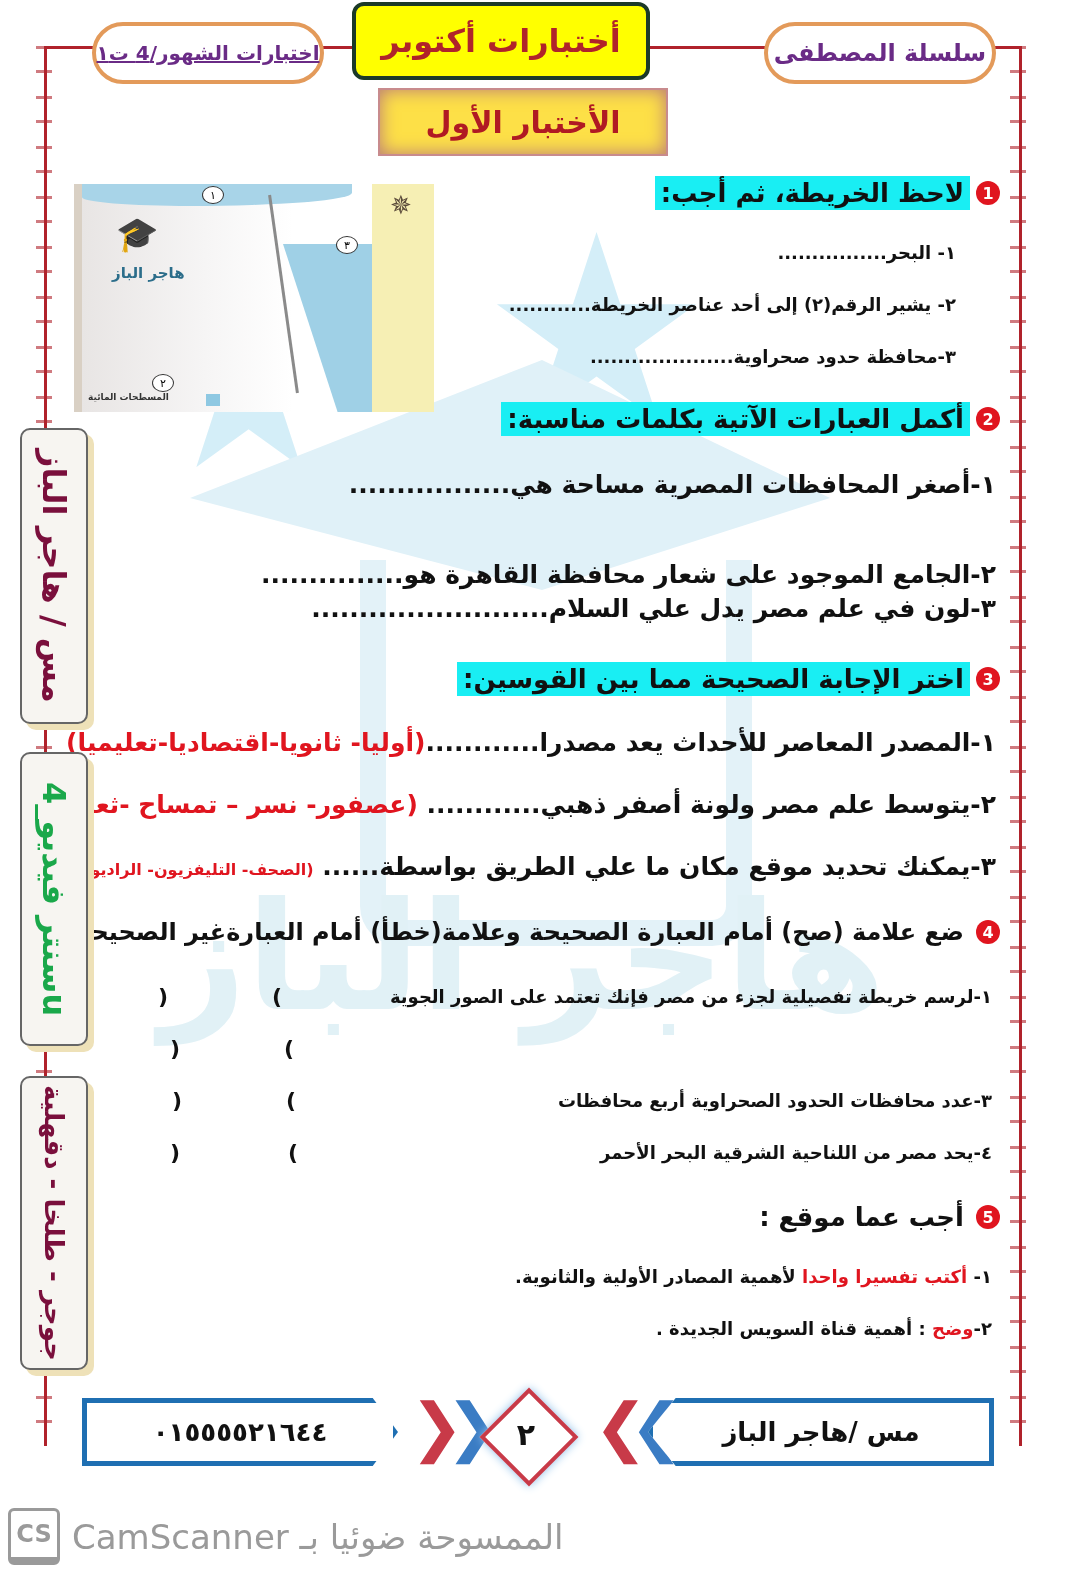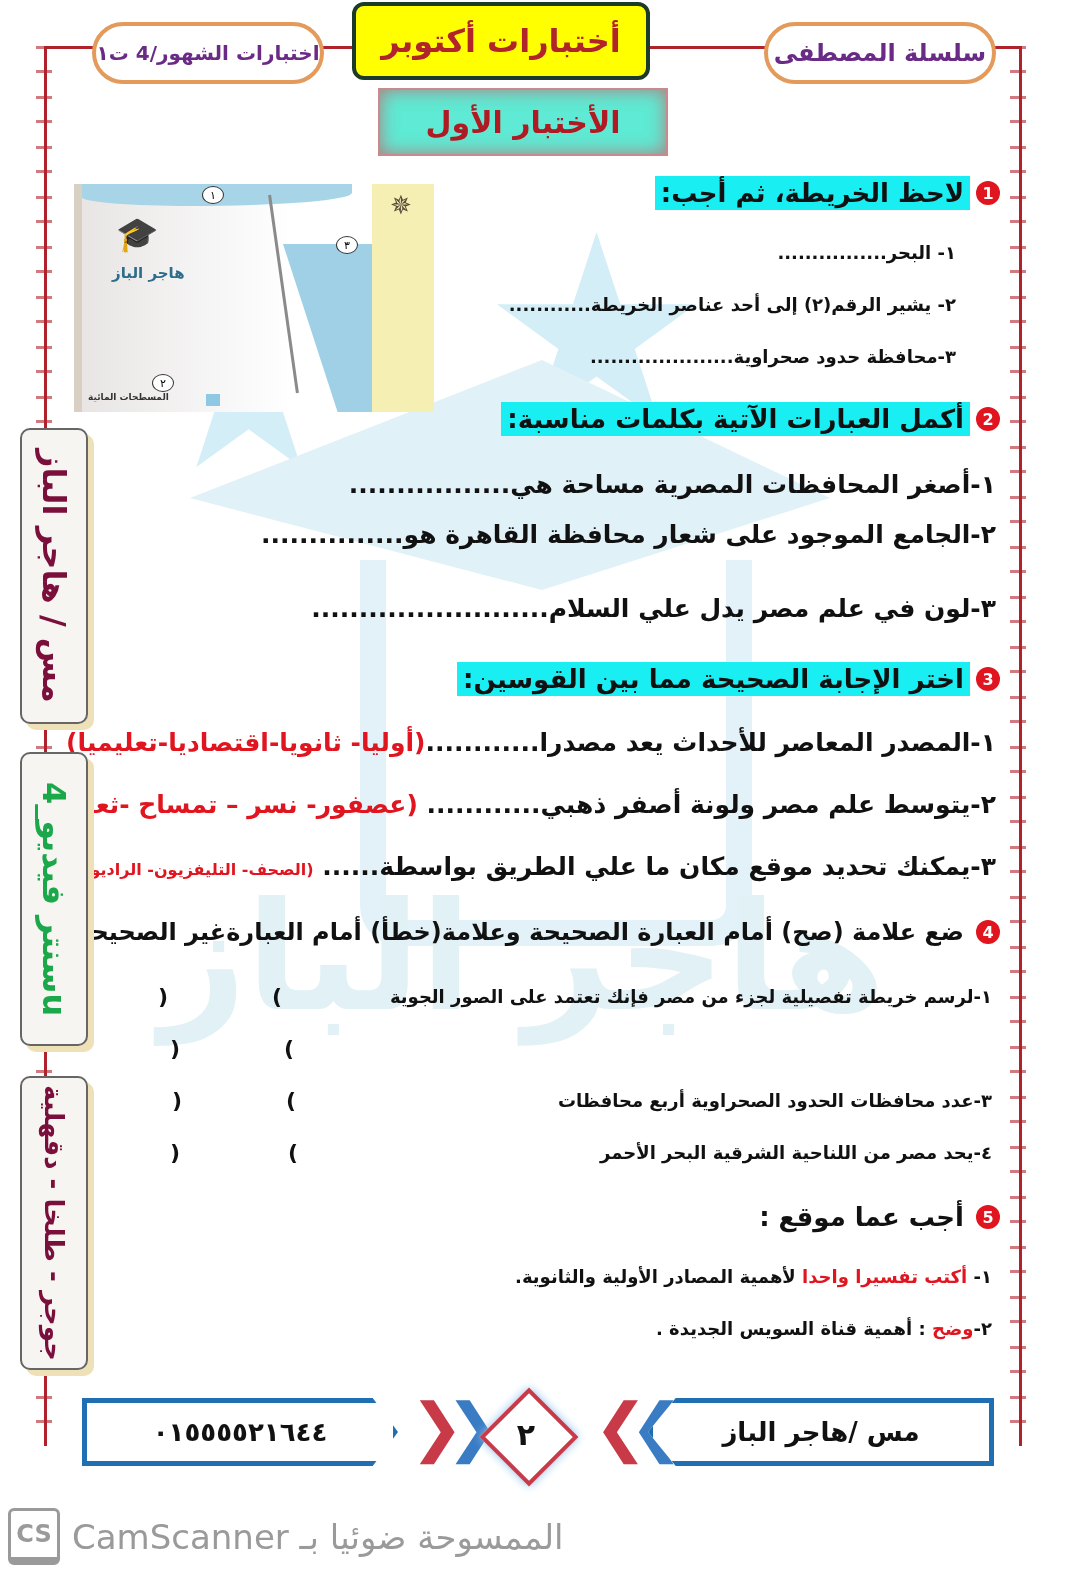--- a/index.html
+++ b/index.html
@@ -12,24 +12,24 @@
   .frame-chain.l{left:36px;} .frame-chain.r{left:1010px;}
   .top-line{position:absolute;left:44px;top:46px;width:975px;height:3px;background:#b0222b;}
   
   .wm{position:absolute;pointer-events:none;}
   .wm-star{color:#d4eef8;font-size:260px;line-height:1;}
   .wm-cap{position:absolute;left:190px;top:360px;width:640px;height:230px;background:#e0f1f8;clip-path:polygon(0 60%,55% 0,100% 60%,55% 100%);}
   .wm-body{position:absolute;left:360px;top:560px;width:340px;height:360px;border:26px solid #e3f2f8;border-top:none;border-radius:0 0 40px 40px;}
   .wm-text{position:absolute;left:160px;top:870px;font-size:150px;font-weight:bold;color:#e1f1f6;direction:rtl;}
   
   .pill{position:absolute;background:#fff;border:4px solid #e39a5a;border-radius:40px;display:flex;align-items:center;justify-content:center;font-weight:bold;color:#6a2b86;}
-  .pill-left{left:92px;top:22px;width:224px;height:54px;font-size:20px;}
+  .pill-left{left:92px;top:22px;width:224px;height:54px;font-size:20px;text-decoration:underline;}
   .pill-right{left:764px;top:22px;width:224px;height:54px;font-size:24px;}
   .title-box{position:absolute;left:352px;top:2px;width:290px;height:70px;background:#ffff00;border:4px solid #1c3a28;border-radius:12px;display:flex;align-items:center;justify-content:center;font-size:32px;font-weight:bold;color:#b0242a;}
-  .subtitle{position:absolute;left:378px;top:88px;width:286px;height:64px;background:#5eead4;border:2px solid #c88b8d;box-shadow:inset 0 0 18px #b7787b;display:flex;align-items:center;justify-content:center;font-size:30px;font-weight:bold;color:#b01a23;}
+  .subtitle{position:absolute;left:378px;top:88px;width:286px;height:64px;background:#fde047;border:2px solid #c88b8d;box-shadow:inset 0 0 18px #b7787b;display:flex;align-items:center;justify-content:center;font-size:30px;font-weight:bold;color:#b01a23;}
   
   .map{position:absolute;left:74px;top:184px;width:352px;height:228px;background:linear-gradient(90deg,#e8e5e4 0%,#f6f5f5 35%,#ffffff 60%);border-left:8px solid #d9d0c4;overflow:hidden;}
   .map .sea-top{position:absolute;left:0;top:0;width:270px;height:22px;background:#a8d4e8;border-radius:0 0 60% 40%;}
   .map .yellow{position:absolute;right:0;top:0;width:62px;height:228px;background:#f6efb4;}
   .map .redsea{position:absolute;left:240px;top:60px;width:120px;height:240px;background:#9fd0e6;transform:skewX(18deg);}
   .map .nile{position:absolute;left:200px;top:10px;width:3px;height:200px;background:#8a8a8a;transform:rotate(-8deg);}
   .map .num{position:absolute;width:20px;height:16px;border:1.5px solid #333;border-radius:50%;font-size:11px;display:flex;align-items:center;justify-content:center;background:#fff;}
   .map .logo-text{position:absolute;left:30px;top:80px;font-size:15px;color:#2b6d8a;font-weight:bold;}
   .map .cap{position:absolute;left:34px;top:30px;font-size:34px;color:#1e4f9c;}
   .map .compass{position:absolute;left:308px;top:6px;font-size:26px;color:#5a4a3a;}
@@ -100,21 +100,21 @@
   </div>
   <div class="line s18" style="right:124px;top:242px;">١- البحر................</div>
   <div class="line s18" style="right:124px;top:294px;margin-left:48px;">٢- يشير الرقم(٢) إلى أحد عناصر الخريطة............</div>
   <div class="line s18" style="right:124px;top:346px;">٣-محافظة حدود صحراوية.....................</div>
 
   <div class="q-head" style="right:80px;top:402px;">
     <div class="q-num">2</div>
     <div class="q-title">أكمل العبارات الآتية بكلمات مناسبة:</div>
   </div>
   <div class="line s24" style="top:470px;">١-أصغر المحافظات المصرية مساحة هي.................</div>
-  <div class="line s24" style="top:520px;margin-left:24px;">٢-الجامع الموجود على شعار محافظة القاهرة هو...............</div>
+  <div class="line s24" style="top:560px;margin-left:24px;">٢-الجامع الموجود على شعار محافظة القاهرة هو...............</div>
   <div class="line s24" style="top:594px;">٣-لون في علم مصر يدل علي السلام.........................</div>
 
   <div class="q-head" style="right:80px;top:662px;">
     <div class="q-num">3</div>
     <div class="q-title">اختر الإجابة الصحيحة مما بين القوسين:</div>
   </div>
   <div class="line s24" style="top:728px;">
     <span>١-المصدر المعاصر للأحداث يعد مصدرا............</span><span class="opts">(أوليا- ثانويا-اقتصاديا-تعليميا)</span>
   </div>
   <div class="line s24" style="top:790px;">

